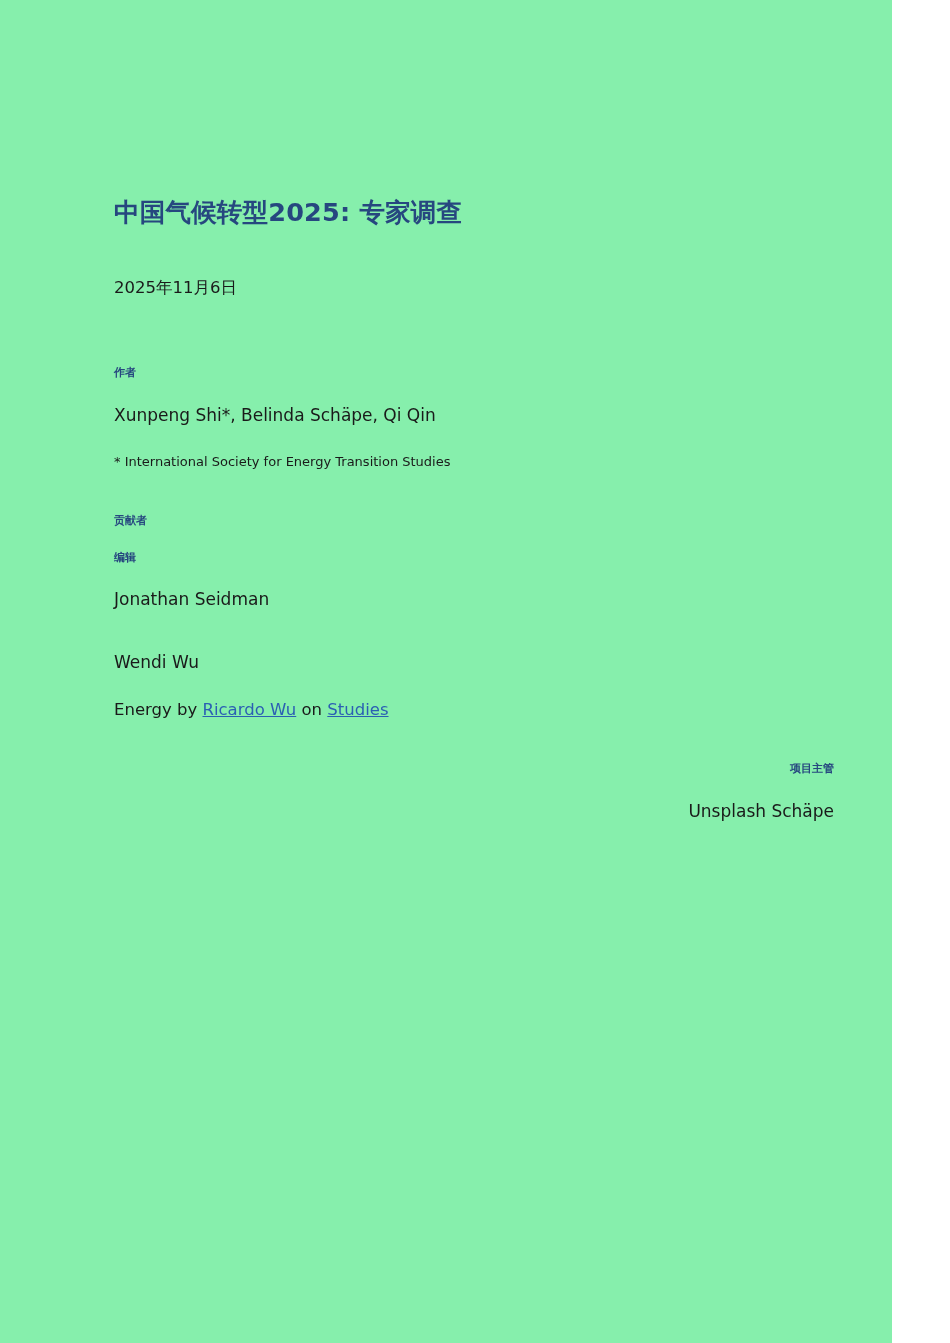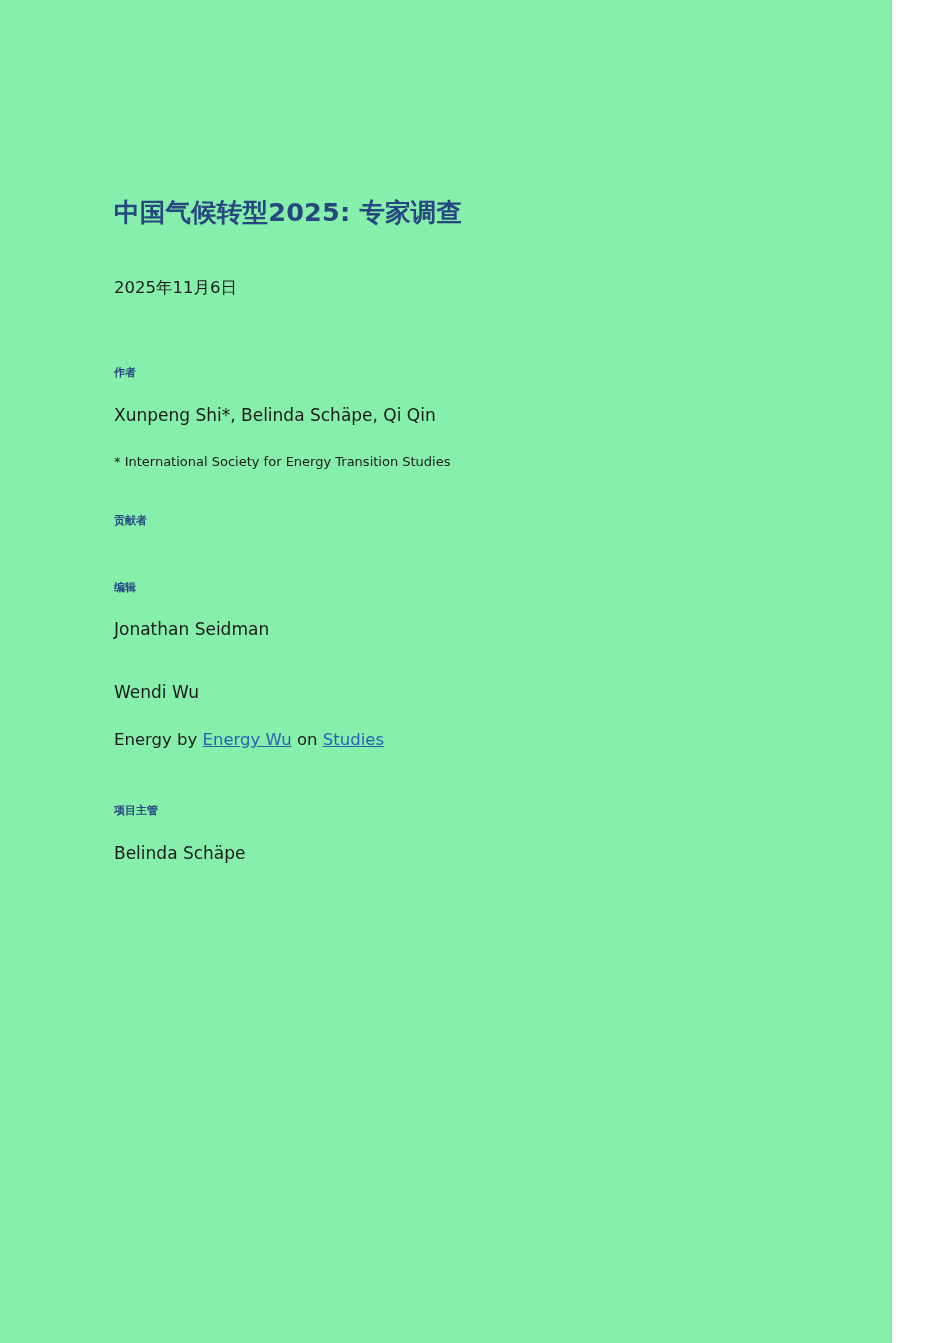--- a/index.html
+++ b/index.html
@@ -60,24 +60,24 @@
   .footnote {
     font-size: 13px;
     color: #1a1a1a;
     line-height: 1.4;
   }
   
   .gap-authors { margin-top: 66px; }
   .gap-after-heading { margin-top: 22px; }
   .gap-footnote { margin-top: 26px; }
   .gap-contrib { margin-top: 42px; }
-  .gap-editor { margin-top: 51px; }
+  .gap-editor { margin-top: 21px; }
   .gap-design { margin-top: 38px; }
   .gap-photo { margin-top: 23px; }
-  .gap-lead { margin-top: 52px; }
+  .gap-lead { margin-top: 40px; text-align: right; }
   a.credit-link {
     color: #2b5fb3;
     text-decoration: underline;
   }
   .photo-line {
     font-size: 16.5px;
     color: #1a1a1a;
     line-height: 1.45;
   }
 </style>
@@ -103,25 +103,25 @@
 
     <div class="section gap-editor">
       <div class="section-heading">编辑</div>
       <div class="section-body gap-after-heading">Jonathan Seidman</div>
     </div>
 
     <div class="section gap-design">
       <div class="section-body gap-after-heading">Wendi Wu</div>
       <div class="photo-line gap-photo">
         <span>Energy by</span>
-        <a class="credit-link" href="#">Energy Wu</a>
+        <a class="credit-link" href="#">Ricardo Wu</a>
         <span>on</span>
         <a class="credit-link" href="#">Studies</a>
       </div>
     </div>
 
     <div class="section gap-lead">
       <div class="section-heading">项目主管</div>
-      <div class="section-body gap-after-heading">Belinda Schäpe</div>
+      <div class="section-body gap-after-heading">Unsplash Schäpe</div>
     </div>
 
   </div>
 </div>
 
 </body></html>

